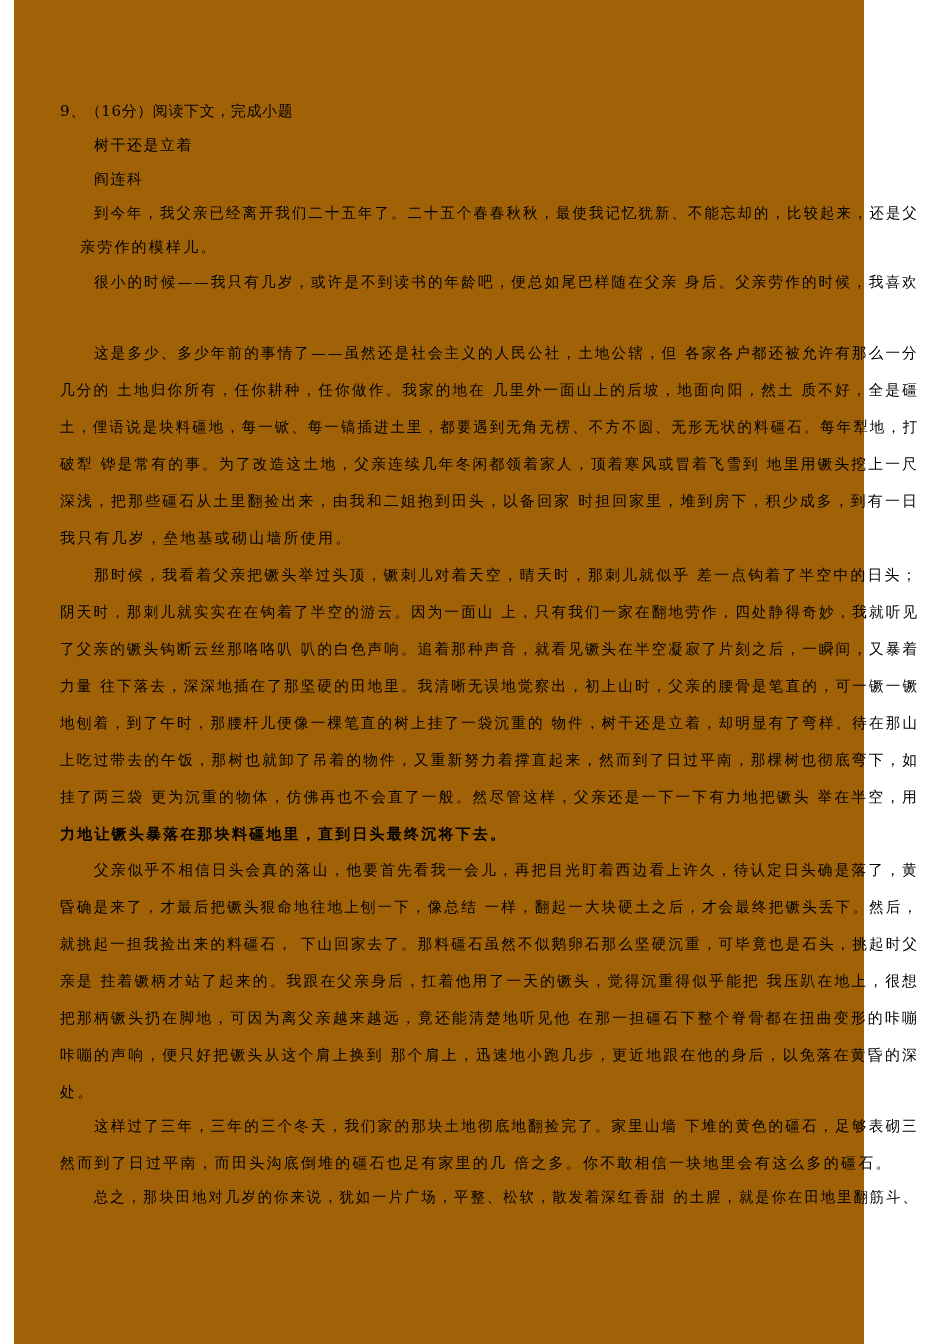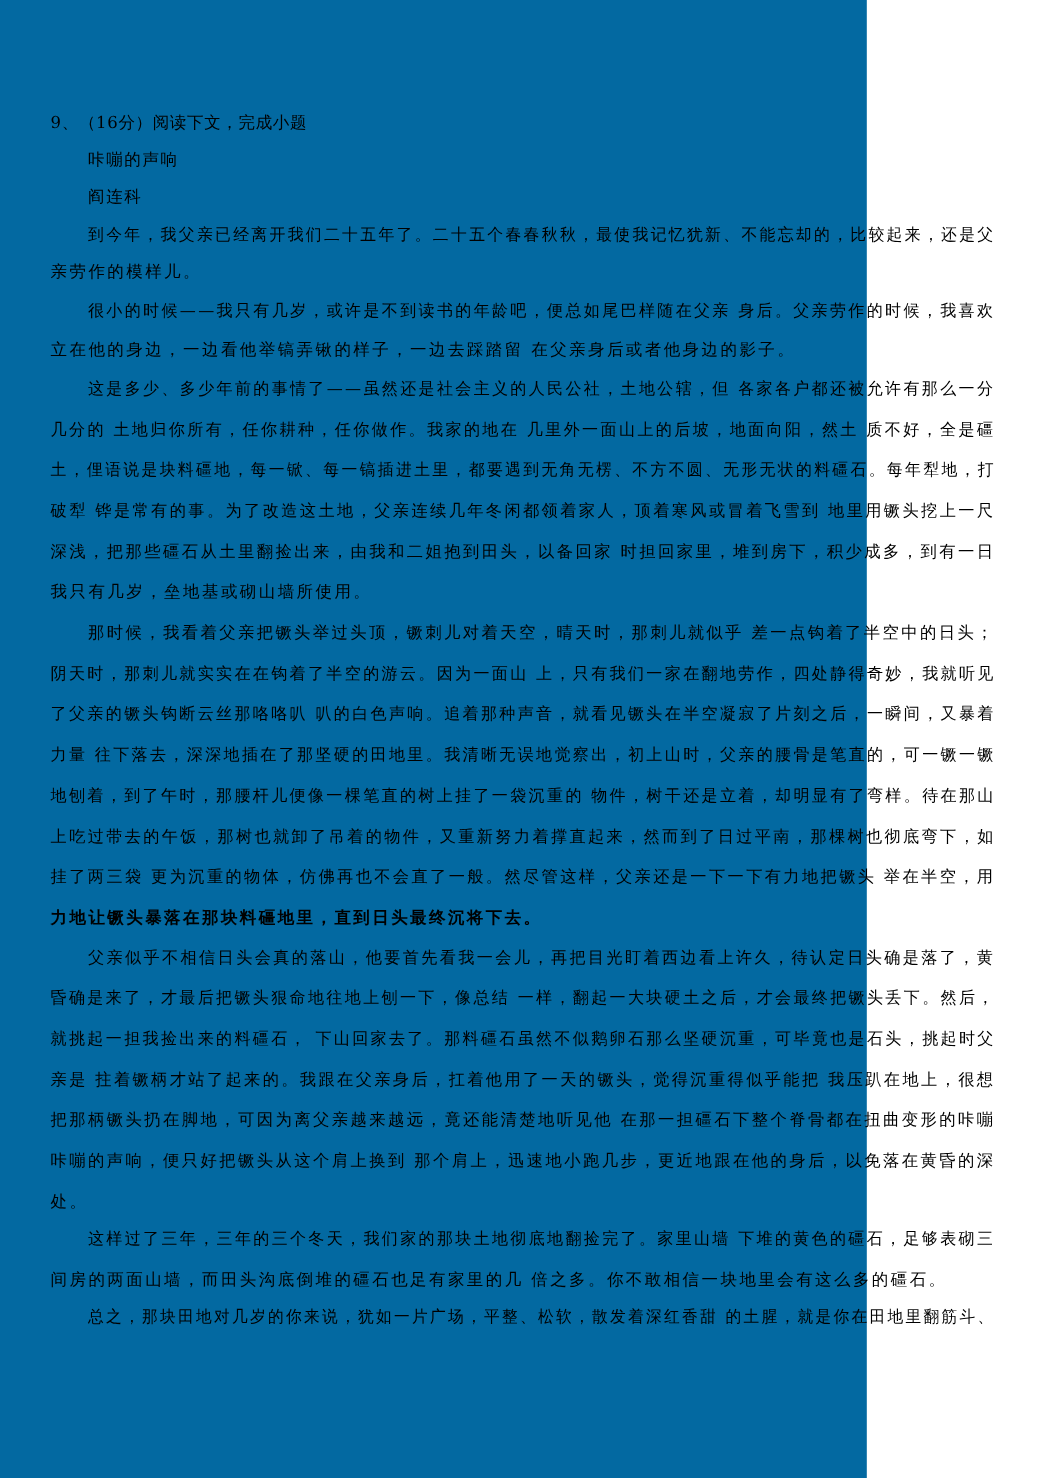--- a/index.html
+++ b/index.html
@@ -1,37 +1,36 @@
 <!DOCTYPE html>
 <html><head>
 <meta charset="utf-8">
 <style>
   html, body { margin: 0; padding: 0; background: #ffffff; }
   body { width: 950px; height: 1344px; position: relative; overflow: hidden;
          font-family: "DejaVu Serif", "Liberation Serif", serif; color: #000; }
-  .page { position: absolute; left: 0; top: 0; width: 788px; height: 1344px; background: #0369a1; }
+  .page { position: absolute; left: 14px; top: 0; width: 850px; height: 1344px; background: #a16207; }
   .line { position: absolute; left: 46px; white-space: nowrap; font-size: 15px;
           line-height: 20px; letter-spacing: 2.2px; }
   .indent { left: 80px; }
   .question { font-size: 15px; letter-spacing: 0.6px; }
   .title, .author { letter-spacing: 1.5px; }
 </style>
 </head>
 <body>
 
 <div class="page">
   <div class="line question" style="top:101px;">9、（16分）阅读下文，完成小题</div>
-  <div class="line indent title" style="top:135px;">咔嘣的声响</div>
+  <div class="line indent title" style="top:135px;">树干还是立着</div>
   <div class="line indent author" style="top:169px;text-align:center;">阎连科</div>
 
   <div class="line indent" style="top: 203px; transform-origin: left top; transform: scaleX(0.959302);">到今年，我父亲已经离开我们二十五年了。二十五个春春秋秋，最使我记忆犹新、不能忘却的，比较起来，还是父</div>
-  <div class="line" style="top:237px;">亲劳作的模样儿。</div>
+  <div class="line" style="top:237px;margin-left:20px;">亲劳作的模样儿。</div>
 
   <div class="line indent" style="top: 272px; transform-origin: left top; transform: scaleX(0.970588);">很小的时候——我只有几岁，或许是不到读书的年龄吧，便总如尾巴样随在父亲 身后。父亲劳作的时候，我喜欢</div>
-  <div class="line" style="top:308px;">立在他的身边，一边看他举镐弄锹的样子，一边去踩踏留 在父亲身后或者他身边的影子。</div>
 
   <div class="line indent" style="top: 343px; transform-origin: left top; transform: scaleX(0.970588);">这是多少、多少年前的事情了——虽然还是社会主义的人民公社，土地公辖，但 各家各户都还被允许有那么一分</div>
   <div class="line" style="top: 380px; transform-origin: left top; transform: scaleX(0.975028);">几分的 土地归你所有，任你耕种，任你做作。我家的地在 几里外一面山上的后坡，地面向阳，然土 质不好，全是礓</div>
   <div class="line" style="top: 417px; transform-origin: left top; transform: scaleX(0.96085);">土，俚语说是块料礓地，每一锨、每一镐插进土里，都要遇到无角无楞、不方不圆、无形无状的料礓石。每年犁地，打</div>
   <div class="line" style="top: 454px; transform-origin: left top; transform: scaleX(0.982838);">破犁 铧是常有的事。为了改造这土地，父亲连续几年冬闲都领着家人，顶着寒风或冒着飞雪到 地里用镢头挖上一尺</div>
   <div class="line" style="top: 491px; transform-origin: left top; transform: scaleX(0.990773);">深浅，把那些礓石从土里翻捡出来，由我和二姐抱到田头，以备回家 时担回家里，堆到房下，积少成多，到有一日</div>
   <div class="line" style="top:528px;">我只有几岁，垒地基或砌山墙所使用。</div>
 
   <div class="line indent" style="top: 565px; transform-origin: left top; transform: scaleX(0.990396);">那时候，我看着父亲把镢头举过头顶，镢刺儿对着天空，晴天时，那刺儿就似乎 差一点钩着了半空中的日头；</div>
   <div class="line" style="top: 602px; transform-origin: left top; transform: scaleX(0.971719);">阴天时，那刺儿就实实在在钩着了半空的游云。因为一面山 上，只有我们一家在翻地劳作，四处静得奇妙，我就听见</div>
@@ -44,16 +43,16 @@
 
   <div class="line indent" style="top: 860px; transform-origin: left top; transform: scaleX(0.978648);">父亲似乎不相信日头会真的落山，他要首先看我一会儿，再把目光盯着西边看上许久，待认定日头确是落了，黄</div>
   <div class="line" style="top: 897px; transform-origin: left top; transform: scaleX(0.971719);">昏确是来了，才最后把镢头狠命地往地上刨一下，像总结 一样，翻起一大块硬土之后，才会最终把镢头丢下。然后，</div>
   <div class="line" style="top: 934px; transform-origin: left top; transform: scaleX(0.971719);">就挑起一担我捡出来的料礓石， 下山回家去了。那料礓石虽然不似鹅卵石那么坚硬沉重，可毕竟也是石头，挑起时父</div>
   <div class="line" style="top: 971px; transform-origin: left top; transform: scaleX(0.982838);">亲是 拄着镢柄才站了起来的。我跟在父亲身后，扛着他用了一天的镢头，觉得沉重得似乎能把 我压趴在地上，很想</div>
   <div class="line" style="top: 1008px; transform-origin: left top; transform: scaleX(0.990773);">把那柄镢头扔在脚地，可因为离父亲越来越远，竟还能清楚地听见他 在那一担礓石下整个脊骨都在扭曲变形的咔嘣</div>
   <div class="line" style="top: 1045px; transform-origin: left top; transform: scaleX(0.990773);">咔嘣的声响，便只好把镢头从这个肩上换到 那个肩上，迅速地小跑几步，更近地跟在他的身后，以免落在黄昏的深</div>
   <div class="line" style="top:1082px;">处。</div>
 
   <div class="line indent" style="top: 1116px; transform-origin: left top; transform: scaleX(0.970588);">这样过了三年，三年的三个冬天，我们家的那块土地彻底地翻捡完了。家里山墙 下堆的黄色的礓石，足够表砌三</div>
-  <div class="line" style="top:1153px;">间房的两面山墙，而田头沟底倒堆的礓石也足有家里的几 倍之多。你不敢相信一块地里会有这么多的礓石。</div>
+  <div class="line" style="top:1153px;">然而到了日过平南，而田头沟底倒堆的礓石也足有家里的几 倍之多。你不敢相信一块地里会有这么多的礓石。</div>
 
   <div class="line indent" style="top: 1187px; transform-origin: left top; transform: scaleX(0.951557);">总之，那块田地对几岁的你来说，犹如一片广场，平整、松软，散发着深红香甜 的土腥，就是你在田地里翻筋斗、</div>
 </div>
 
 </body></html>

